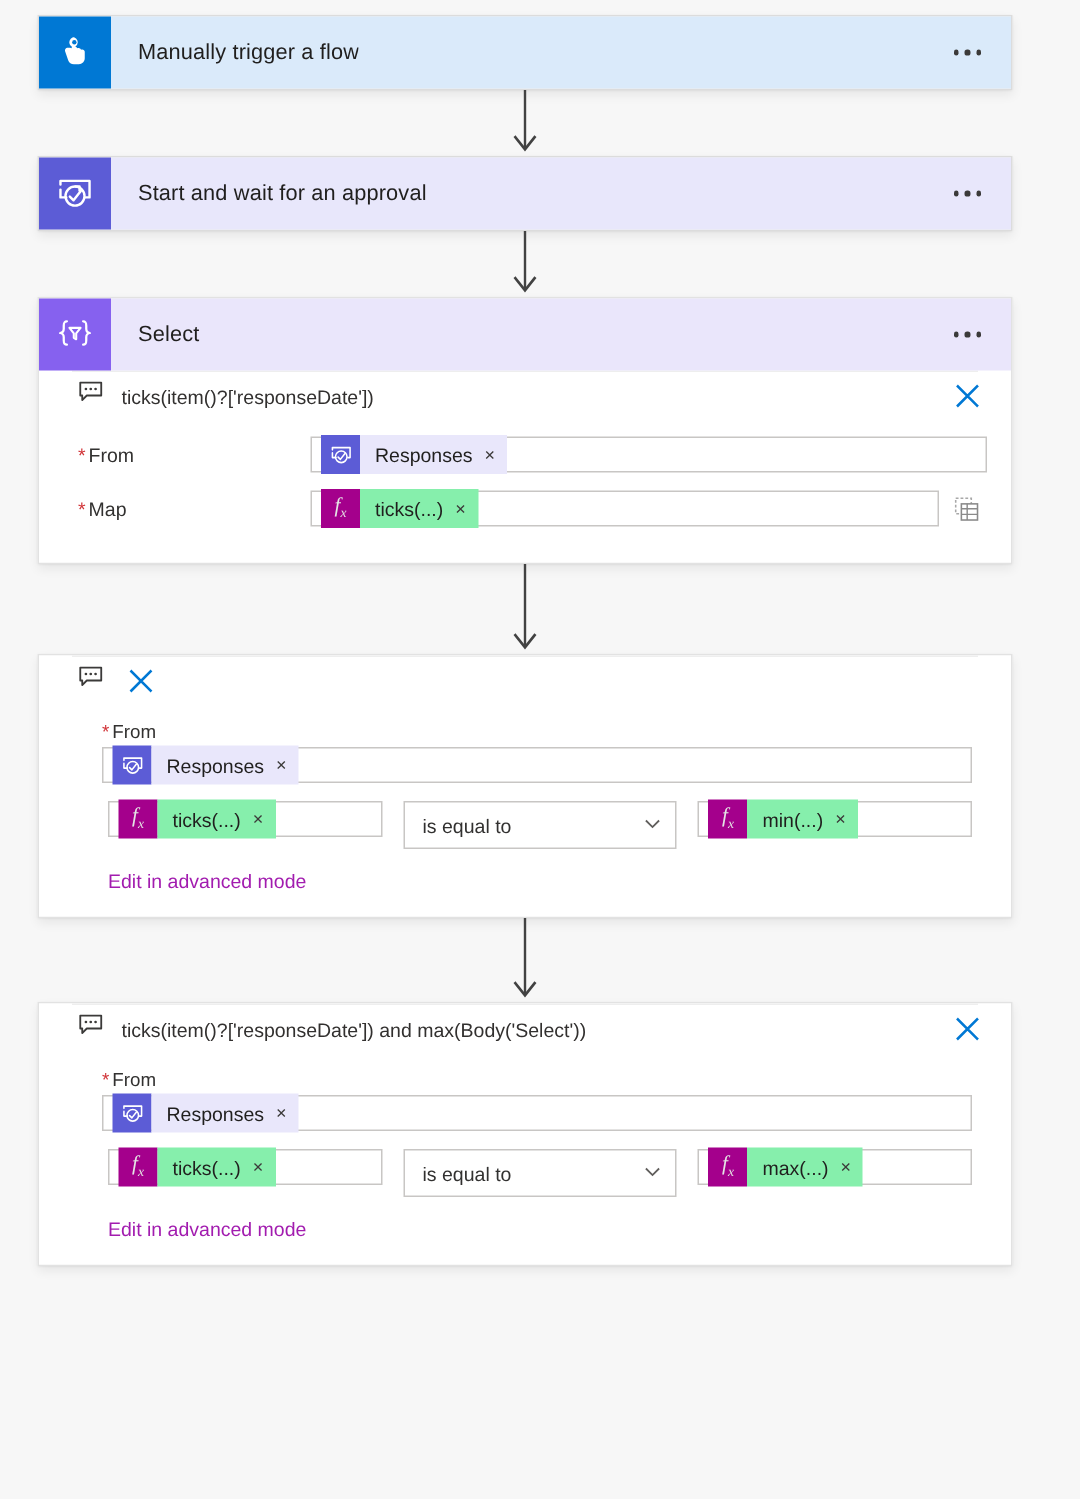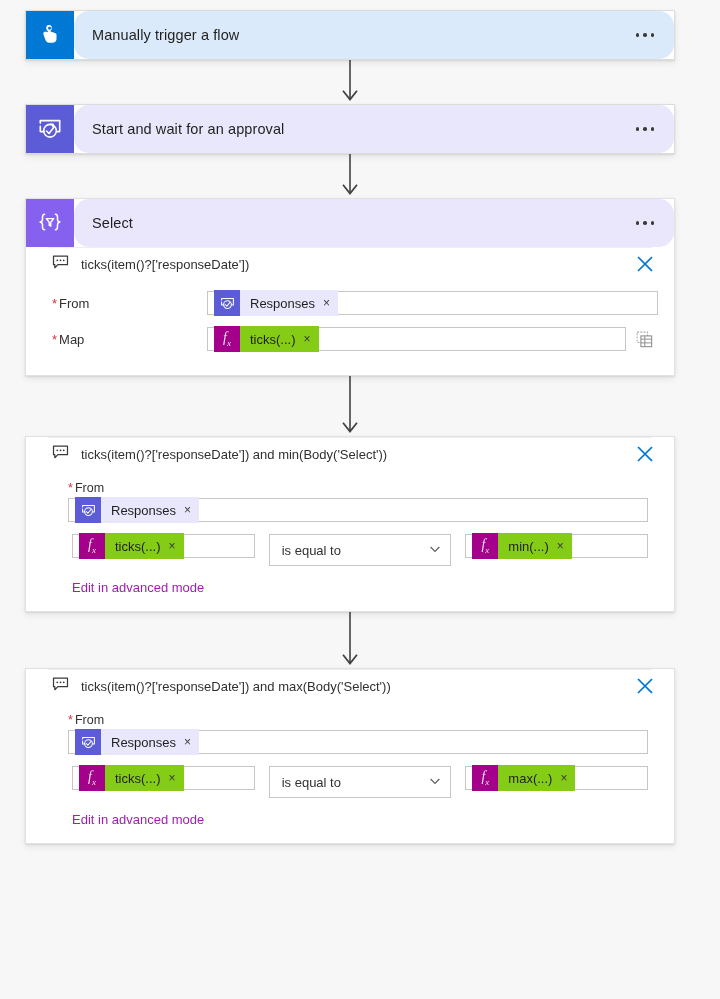--- a/index.html
+++ b/index.html
@@ -46,21 +46,20 @@
   }
   .tile-trigger { background: #0078d4; }
   .tile-approval { background: #5c5cd6; }
   .tile-data     { background: #8661ef; }
 
   .header-body {
     flex: 1 1 auto;
     display: flex; align-items: center;
     padding-left: 18px; padding-right: 12px;
     min-width: 0;
-    border-radius: 15px;
   }
   .hdr-trigger  { background: #daeafa; }
   .hdr-approval { background: #e8e7fb; }
   .hdr-data     { background: #eae6fb; }
 
   .card-title {
     font-size: 14.5px;
     color: #201f1e;
     white-space: nowrap;
     overflow: hidden;
@@ -201,21 +200,21 @@
   .token-icon.fx   { background: #a4008c; }
   .token-body {
     display: flex; align-items: center;
     height: 26px;
     padding: 0 8px 0 10px;
     font-size: 13px;
     color: #201f1e;
     white-space: nowrap;
   }
   .token-body.lav  { background: #e9e7fb; }
-  .token-body.pink { background: #84cc16; }
+  .token-body.pink { background: #86efac; }
   .token-x {
     margin-left: 8px;
     font-size: 12px;
     color: #3b3a39;
     line-height: 1;
     cursor: default;
   }
   .fx-glyph {
     font-family: "Liberation Serif", serif;
     font-style: italic;
@@ -391,21 +390,20 @@
 
       <div class="comment-row">
         <span>
           <svg width="17" height="17" viewBox="0 0 18 18" aria-hidden="true">
             <path d="M1.6 2.2h14.8v9.1H6.2L3.0 14.5v-3.2H1.6z" fill="none" stroke="#3b3a39" stroke-width="1.3" stroke-linejoin="round"></path>
             <circle cx="5.6" cy="6.7" r=".95" fill="#3b3a39"></circle>
             <circle cx="9.0" cy="6.7" r=".95" fill="#3b3a39"></circle>
             <circle cx="12.4" cy="6.7" r=".95" fill="#3b3a39"></circle>
           </svg>
         </span>
-        <span class="comment-text">ticks(item()?['responseDate']) and min(Body('Select'))</span>
         <span class="close-x">
           <svg width="18" height="18" viewBox="0 0 18 18" aria-hidden="true">
             <path d="M2.6 2.6 L15.4 15.4 M15.4 2.6 L2.6 15.4" stroke="#0078d4" stroke-width="1.7" stroke-linecap="square"></path>
           </svg>
         </span>
       </div>
 
       <div class="stack-label"><span class="req">*</span><span>From</span></div>
       <div class="stack-field">
         <div class="input-box">

